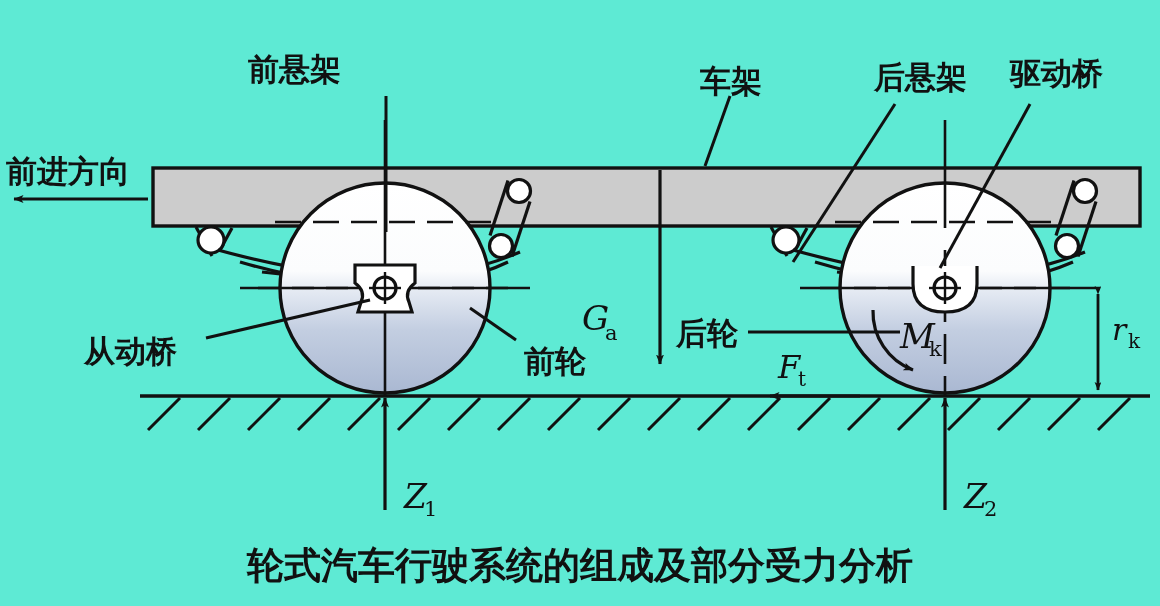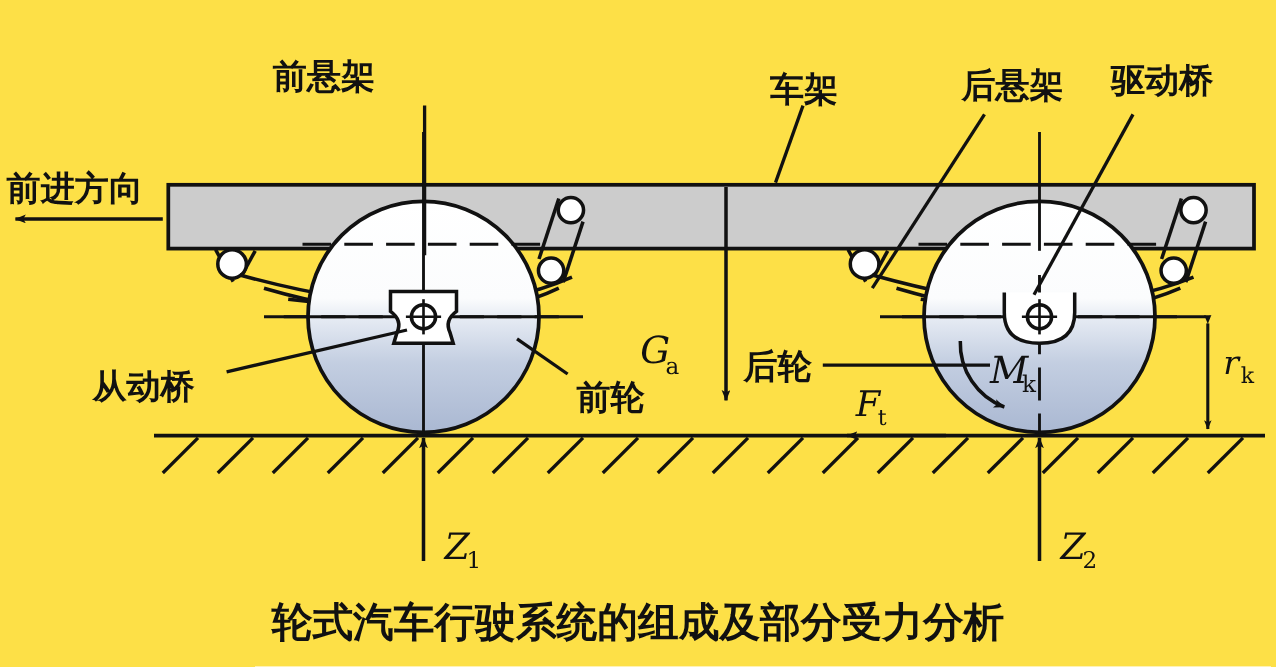--- a/index.html
+++ b/index.html
@@ -1,18 +1,18 @@
 <!DOCTYPE html>
 <html><head>
 <meta charset="utf-8">
 <style>
   html,body{margin:0;padding:0;background:#fff;}
   body{width:1160px;height:606px;overflow:hidden;
        font-family:"DejaVu Sans","Liberation Sans",sans-serif;}
-  #stage{position:relative;width:1160px;height:606px;background:#fde047;text-decoration:underline;}
+  #stage{position:relative;width:1160px;height:606px;background:#5eead4;text-decoration:underline;}
   svg#diagram{position:absolute;inset:0;width:1160px;height:606px;display:block;}
   .cn{font-family:"DejaVu Sans","Liberation Sans",sans-serif;font-weight:700;}
   .sym{font-family:"DejaVu Serif","Liberation Serif",serif;font-style:italic;}
   .subs{font-family:"DejaVu Serif","Liberation Serif",serif;font-style:normal;}
   .capt{font-family:"DejaVu Sans","Liberation Sans",sans-serif;font-weight:700;}
 </style>
 </head>
 <body>
 
 <div id="stage">

